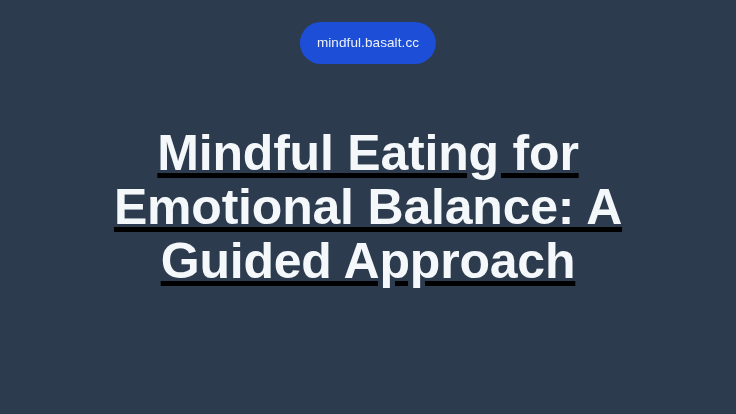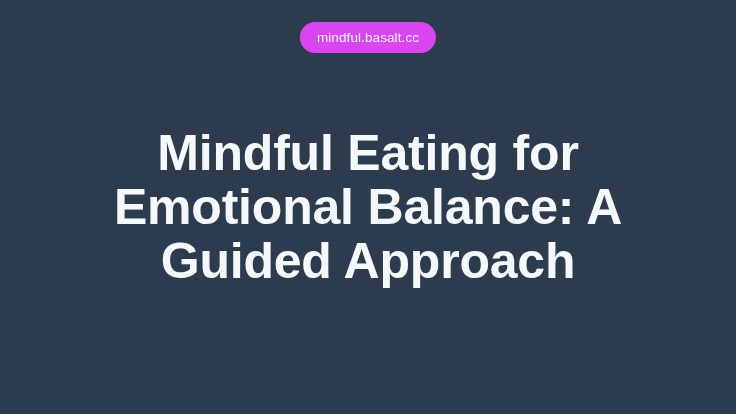--- a/index.html
+++ b/index.html
@@ -23,26 +23,26 @@
     align-items: center;
     box-sizing: border-box;
   }
 
   
   #domain-badge {
     position: absolute;
     top: 22px;
     left: 50%;
     transform: translateX(-50%);
-    height: 31px;
+    height: 42px;
     display: flex;
     align-items: center;
     justify-content: center;
     padding: 0 17px;
-    background: #d946ef;
+    background: #1d4ed8;
     border-radius: 999px;
     box-sizing: border-box;
   }
   #domain-badge .badge-text {
     font-family: "Liberation Sans", sans-serif;
     font-size: 13.5px;
     font-weight: 400;
     letter-spacing: 0.1px;
     color: #eef2f6;
     white-space: nowrap;
@@ -53,20 +53,21 @@
   #headline-wrap {
     position: absolute;
     top: 0;
     left: 0;
     width: 736px;
     height: 414px;
     display: flex;
     align-items: center;
     justify-content: center;
     pointer-events: none;
+    text-decoration: underline;
   }
   #headline {
     width: 640px;
     text-align: center;
     font-family: "Liberation Sans", sans-serif;
     font-size: 50px;
     line-height: 54px;
     font-weight: 700;
     color: #f5f8fb;
     letter-spacing: -0.2px;

